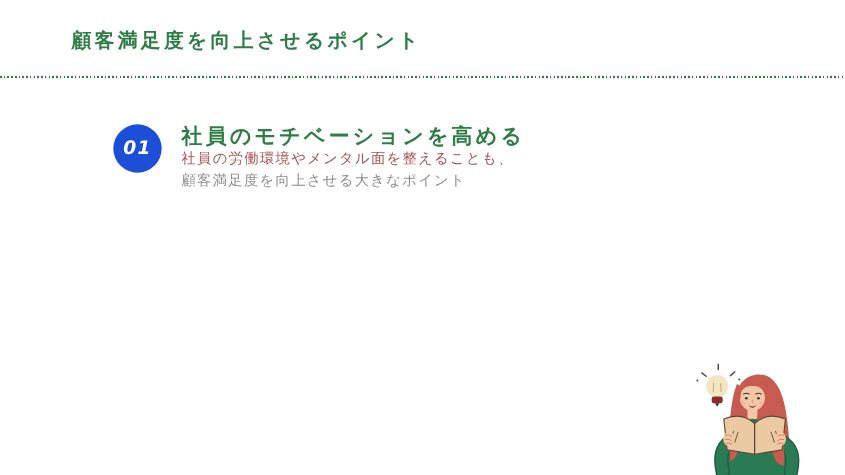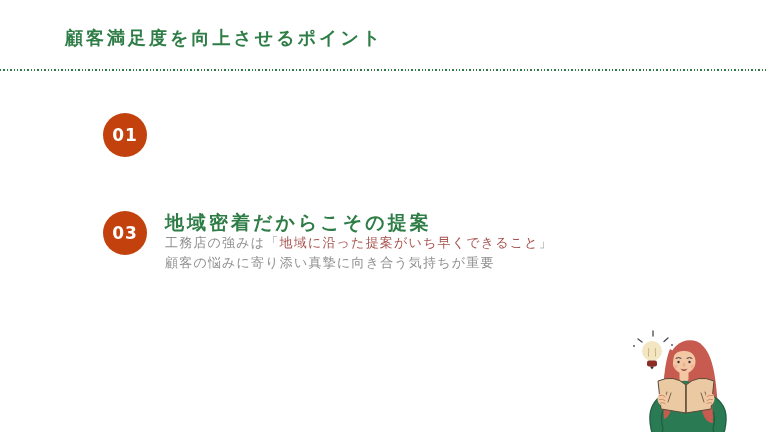--- a/index.html
+++ b/index.html
@@ -44,28 +44,29 @@
     gap: 27px;
   }
 
   .point { display: flex; align-items: flex-start; gap: 18px; }
 
   .num {
     flex: 0 0 auto;
     width: 44px;
     height: 44px;
     border-radius: 50%;
-    background: #c2410c;
+    background: #1d4ed8;
     color: #ffffff;
     display: flex;
     align-items: center;
     justify-content: center;
     font-size: 17px;
     font-weight: 700;
     letter-spacing: 1px;
+    font-style: italic;
   }
 
   .ptext { display: flex; flex-direction: column; }
 
   .point-heading {
     margin: 0;
     font-size: 19px;
     font-weight: 700;
     color: #2e7d46;
     letter-spacing: 3px;
@@ -97,37 +98,34 @@
 
 <div class="slide">
 
   <h1 class="slide-title">顧客満足度を向上させるポイント</h1>
   <div class="divider"></div>
 
   <div class="points">
 
     <div class="point">
       <div class="num">01</div>
+      <div class="ptext">
+        <h2 class="point-heading">社員のモチベーションを高める</h2>
+        <p class="line">
+          <span class="seg" data-color="red">社員の労働環境やメンタル面を整えることも、</span>
+        </p>
+        <p class="line">
+          <span class="seg" data-color="gray">顧客満足度を向上させる大きなポイント</span>
+        </p>
+      </div>
     </div>
 
     <div class="point">
     </div>
 
-    <div class="point">
-      <div class="num">03</div>
-      <div class="ptext">
-        <h2 class="point-heading">地域密着だからこその提案</h2>
-        <p class="line">
-          <span class="seg" data-color="gray">工務店の強みは「</span><span class="seg" data-color="red">地域に沿った提案がいち早くできること</span><span class="seg" data-color="gray">」</span>
-        </p>
-        <p class="line">
-          <span class="seg" data-color="gray">顧客の悩みに寄り添い真摯に向き合う気持ちが重要</span>
-        </p>
-      </div>
-    </div>
 
   </div>
 
   <svg class="illustration" viewBox="0 0 148 117" xmlns="http://www.w3.org/2000/svg">
 
     <g stroke="#4a4a50" stroke-width="1.3" stroke-linecap="round" fill="#4a4a50">
       <path d="M18 24 L22 27" fill="none"></path>
       <path d="M33 16 L33 21" fill="none"></path>
       <path d="M48 23 L44 26.5" fill="none"></path>
       <circle cx="14" cy="31" r="0.9" stroke="none"></circle>

